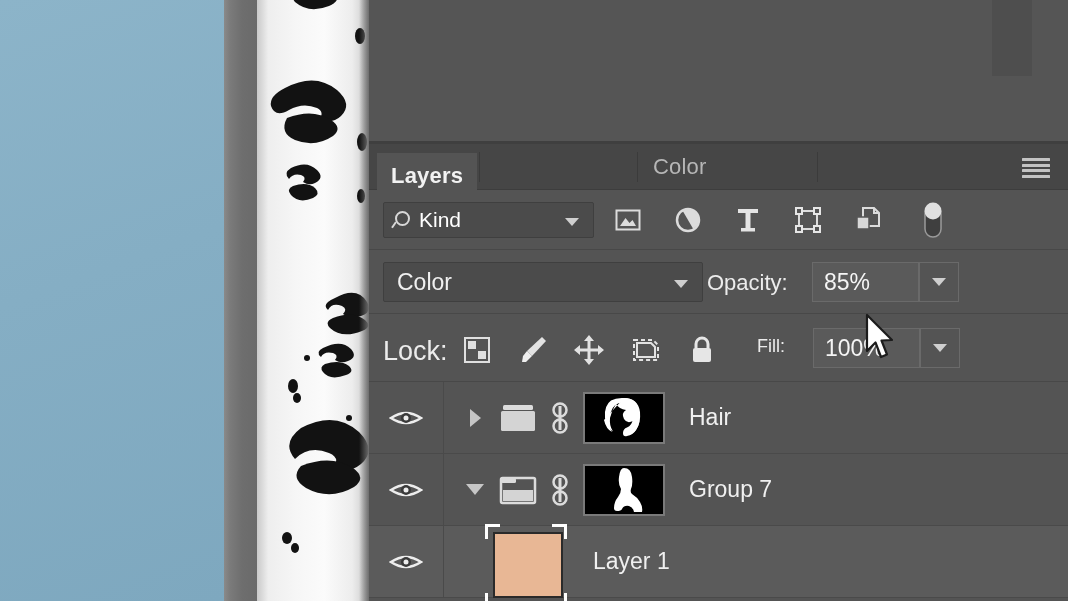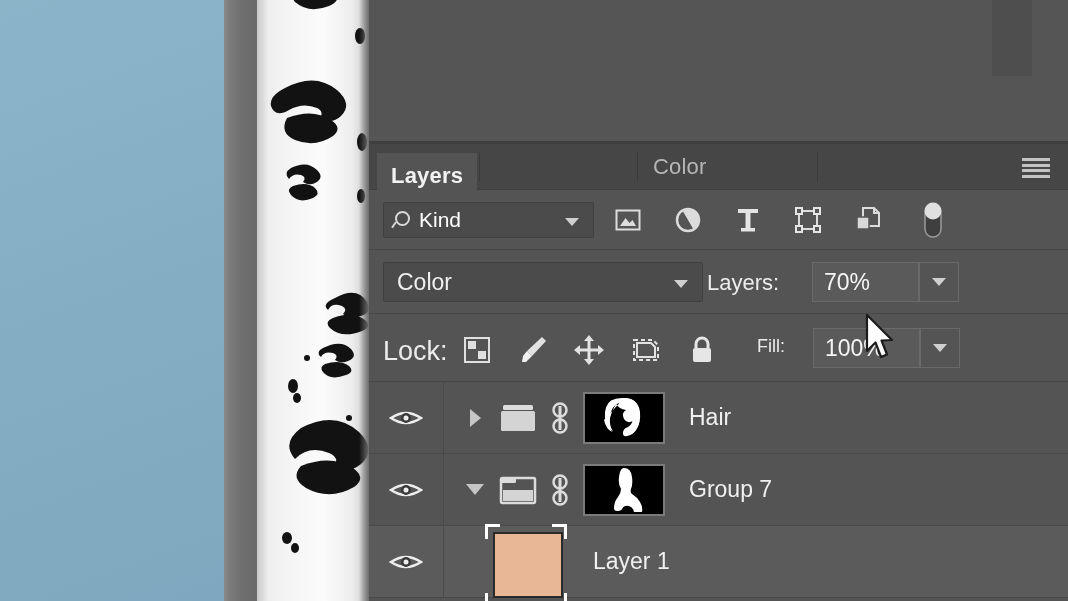--- a/index.html
+++ b/index.html
@@ -328,23 +328,23 @@
           <circle cx="13" cy="11" r="8.5" fill="#e0e0e0"></circle>
         </svg>
       </div>
     </div>
 
     <div class="blendrow">
       <div class="blend-select">
         <span class="blend-label">Color</span>
         <span class="chev blend-chev"></span>
       </div>
-      <span class="op-label">Layers:</span>
+      <span class="op-label">Opacity:</span>
       <div class="op-field">
-        <span class="op-value">70%</span>
+        <span class="op-value">85%</span>
       </div>
       <div class="op-stepper">
         <span class="chev"></span>
       </div>
     </div>
 
     <div class="lockrow">
       <span class="lock-text">Lock:</span>
       <div class="lockicon" style="left:88px;">
         <svg width="26" height="26" viewBox="0 0 26 26">

